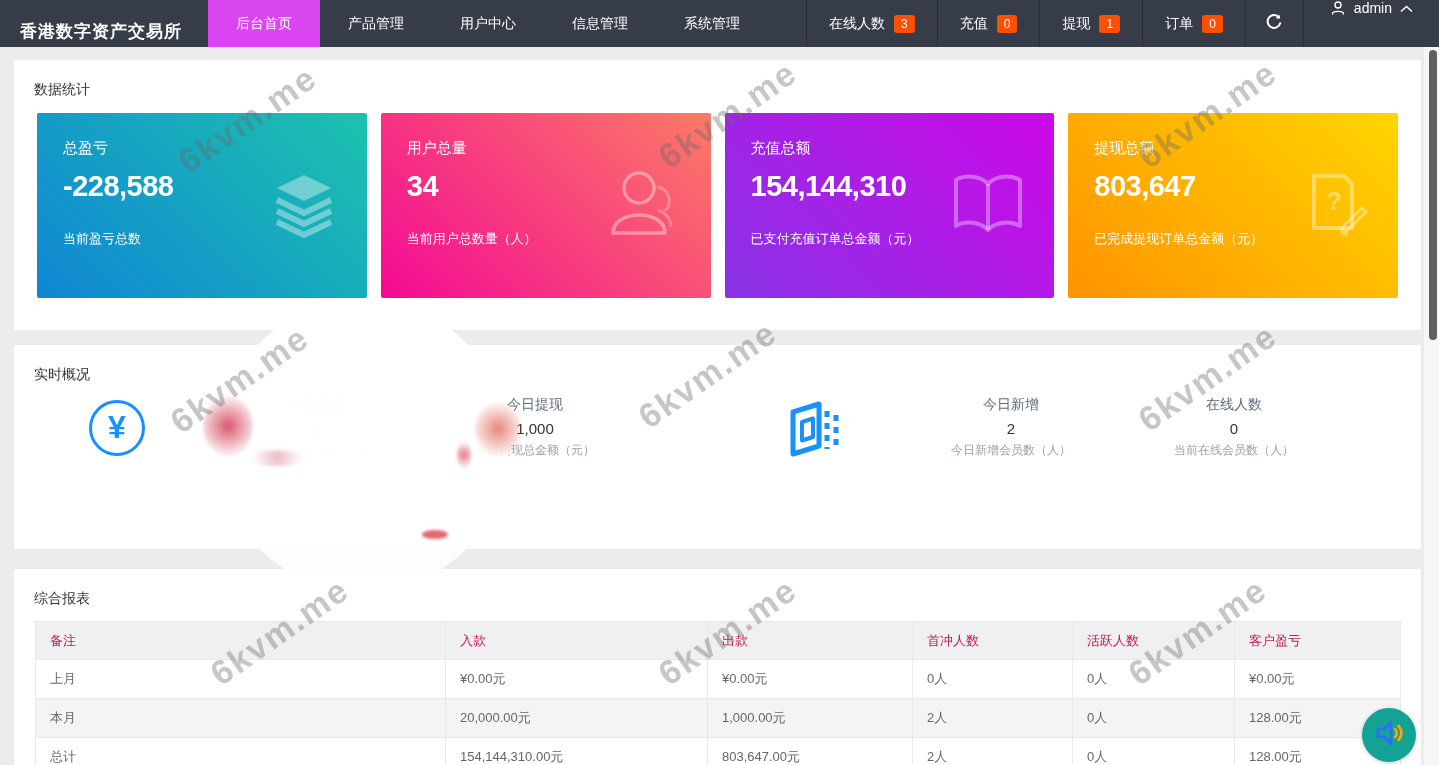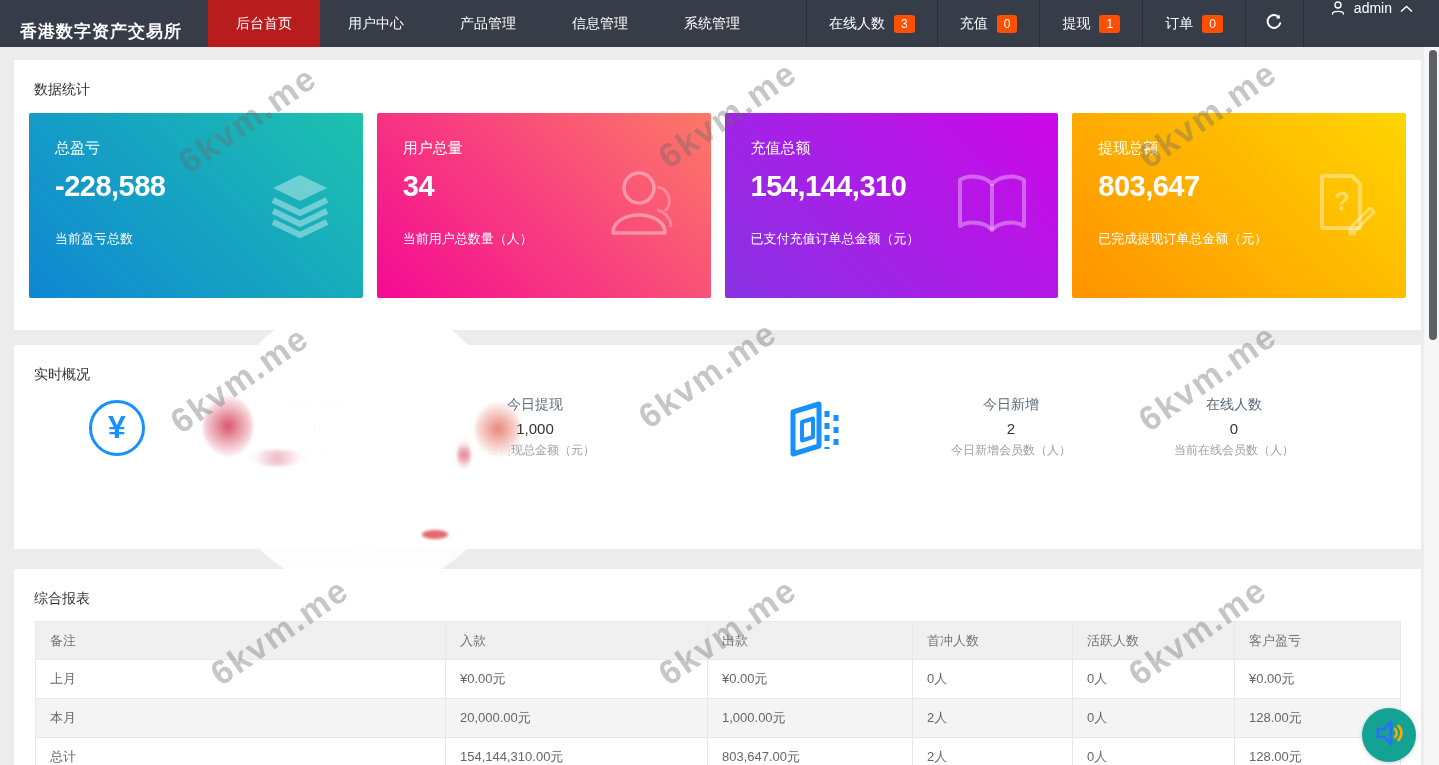--- a/index.html
+++ b/index.html
@@ -3,56 +3,56 @@
 <meta charset="utf-8">
 <style>
   * { margin:0; padding:0; box-sizing:border-box; }
   html,body { width:1439px; height:765px; overflow:hidden; }
   body { font-family:"Liberation Sans","DejaVu Sans",sans-serif; background:#ececec; position:relative; }
 
   
   .navbar { height:47px; background:#363c48; display:flex; align-items:stretch; color:#fff; position:relative; z-index:10; }
   .brand { display:flex; align-items:center; padding:16px 26px 0 20px; font-size:17px; font-weight:600; letter-spacing:1px; }
   .nav-tab { display:flex; align-items:center; padding:0 28px; font-size:14px; cursor:pointer; }
-  .nav-tab.active { background:#b91c1c; }
+  .nav-tab.active { background:#d946ef; }
   .nav-spacer { flex:1; }
   .quick-item { display:flex; align-items:center; gap:9px; padding:0 22px; font-size:14px; border-left:1px solid rgba(0,0,0,0.22); cursor:pointer; }
   .badge { background:#ff4f00; color:#fff; font-size:12px; line-height:18px; padding:0 7px; border-radius:3px; }
   .refresh-btn { display:flex; align-items:center; justify-content:center; width:58px; border-left:1px solid rgba(0,0,0,0.22); cursor:pointer; }
   .admin-box { display:flex; align-items:flex-start; gap:8px; padding:0 26px; font-size:14px; border-left:1px solid rgba(0,0,0,0.22); cursor:pointer; }
 
   
   .panel { background:#fff; margin-left:14px; width:1407px; }
   .panel-title { padding:21px 0 0 20px; font-size:14px; color:#333; }
   .panel-stats { margin-top:13px; height:270px; }
   .panel-realtime { margin-top:15px; height:204px; }
   .panel-report { margin-top:20px; height:260px; }
 
   
-  .cards-row { display:flex; gap:14px; padding:0 15px; margin-top:14px; }
+  .cards-row { display:flex; gap:14px; padding:0 23px; margin-top:14px; }
   .stat-card { flex:1; height:185px; border-radius:2px; color:#fff; padding:26px 26px; position:relative; overflow:hidden; }
   .stat-card .label { font-size:15px; }
   .stat-card .value { font-size:29px; font-weight:600; margin-top:12px; letter-spacing:-0.5px; }
   .stat-card .caption { font-size:13px; margin-top:27px; }
   .card-icon { position:absolute; right:26px; top:50%; transform:translateY(-50%); opacity:0.9; }
 
   
   .realtime-row { display:flex; align-items:center; margin-top:12px; }
   .rt-icon { width:58px; height:58px; flex:none; display:flex; align-items:center; justify-content:center; }
   .yen-circle { width:56px; height:56px; border:3px solid #1890ff; border-radius:50%; display:flex; align-items:center; justify-content:center; color:#1890ff; font-size:32px; font-weight:700; }
   .rt-stat { width:218px;text-align:center; }
   .rt-stat .t { font-size:14px; color:#5f6b77; }
   .rt-stat .v { font-size:15px; color:#333; margin:6px 0 5px; }
   .rt-stat .c { font-size:12px; color:#9aa2aa; }
   .ml-icon1 { margin-left:74px; } .ml-stat1 { margin-left:62px; }
   .ml-icon2 { margin-left:140px; } .ml-stat3 { margin-left:55px; width:228px; }
 
   
   .report-table { margin:13px 21px 0; border-collapse:collapse; width:1365px; table-layout:fixed; font-size:13px; color:#666; }
-  .report-table th { background:#f0f0f0; font-weight:400; text-align:left; height:38px; padding-left:14px; border:1px solid #e8e8e8; color:#737373; }
+  .report-table th { background:#f0f0f0; font-weight:400; text-align:left; height:38px; padding-left:14px; border:1px solid #e8e8e8; color:#be185d; }
   .report-table td { height:39px; padding-left:14px; border:1px solid #e8e8e8; background:#fff; }
   .report-table tr.alt td { background:#f4f4f4; }
   .c0{width:410px}.c1{width:262px}.c2{width:205px}.c3{width:160px}.c4{width:162px}.c5{width:166px}
 
   
   .wm { position:absolute; font-size:34px; font-weight:700; letter-spacing:2px; color:rgba(105,105,105,0.38); transform:rotate(-35deg); pointer-events:none; z-index:40; white-space:nowrap; }
   .wm1{left:168px;top:100px}.wm2{left:648px;top:95px}.wm3{left:1128px;top:95px}
   .wm4{left:160px;top:360px}.wm5{left:628px;top:355px}.wm6{left:1128px;top:358px}
   .wm7{left:200px;top:612px}.wm8{left:648px;top:612px}.wm9{left:1118px;top:612px}
 
@@ -76,24 +76,24 @@
 </style>
 </head>
 <body>
 
 <div class="navbar">
   <div class="brand">香港数字资产交易所</div>
   <div class="nav-tab active">
       <span>后台首页</span>
     </div>
   <div class="nav-tab">
+      <span>产品管理</span>
+    </div>
+  <div class="nav-tab">
       <span>用户中心</span>
-    </div>
-  <div class="nav-tab">
-      <span>产品管理</span>
     </div>
   <div class="nav-tab">
       <span>信息管理</span>
     </div>
   <div class="nav-tab">
       <span>系统管理</span>
     </div>
   <div class="nav-spacer"></div>
 
   <div class="quick-item">

